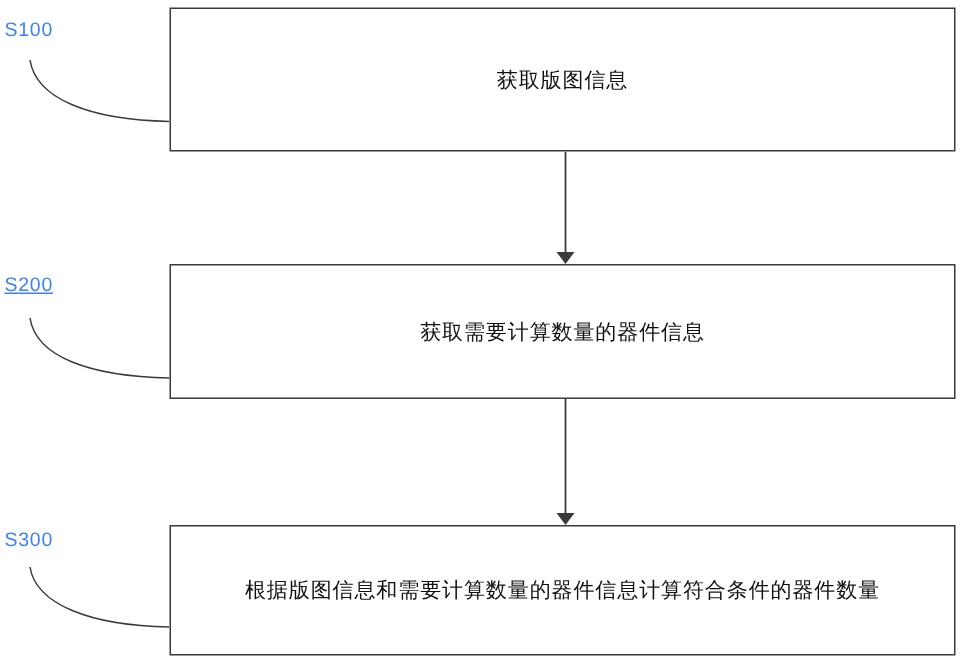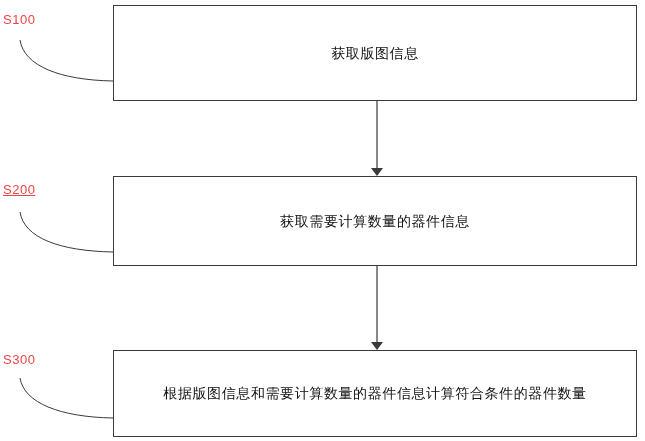--- a/index.html
+++ b/index.html
@@ -35,21 +35,21 @@
     font-size: 14px;
     color: #111111;
     letter-spacing: 0.6px;
     line-height: 1.3;
     white-space: nowrap;
     text-align: center;
   }
   .step-tag {
     position: absolute;
     font-size: 13px;
-    color: #ef4444;
+    color: #3b82f6;
     letter-spacing: 0.5px;
     white-space: nowrap;
   }
   #box-1 { left: 113px; top: 5px;   width: 524px; height: 96px; }
   #box-2 { left: 113px; top: 176px; width: 524px; height: 90px; }
   #box-3 { left: 113px; top: 350px; width: 524px; height: 87px; justify-content: center; }
   #tag-1 { left: 3px;  top: 12px;  }
   #tag-2 { left: 3px;  top: 182px; text-decoration: underline; }
   #tag-3 { left: 3px;  top: 352px; }
 </style>

